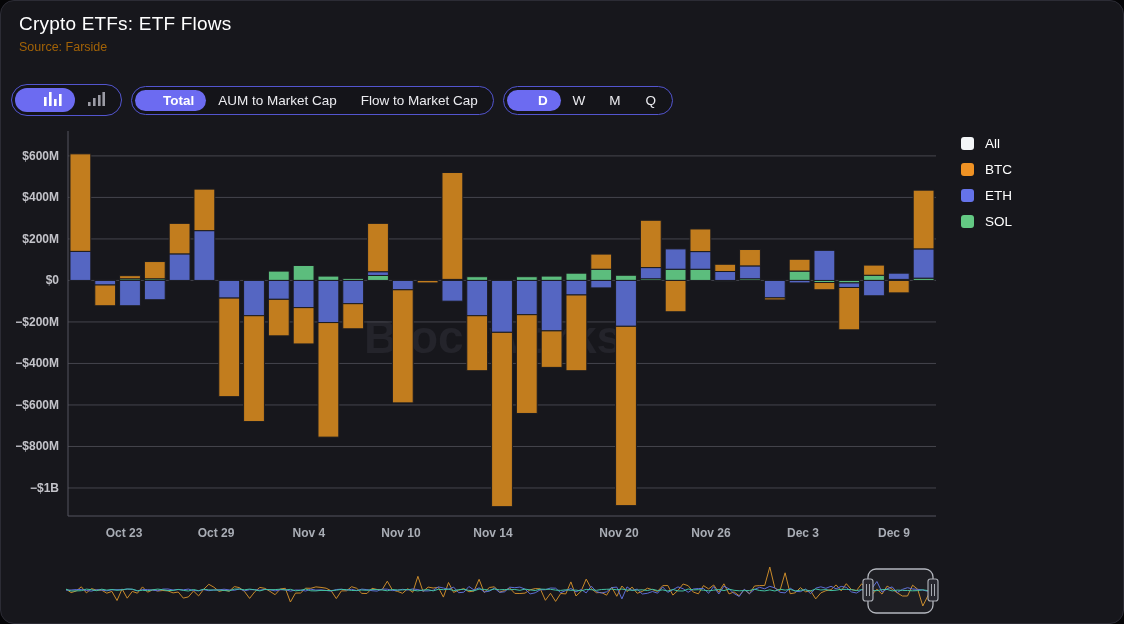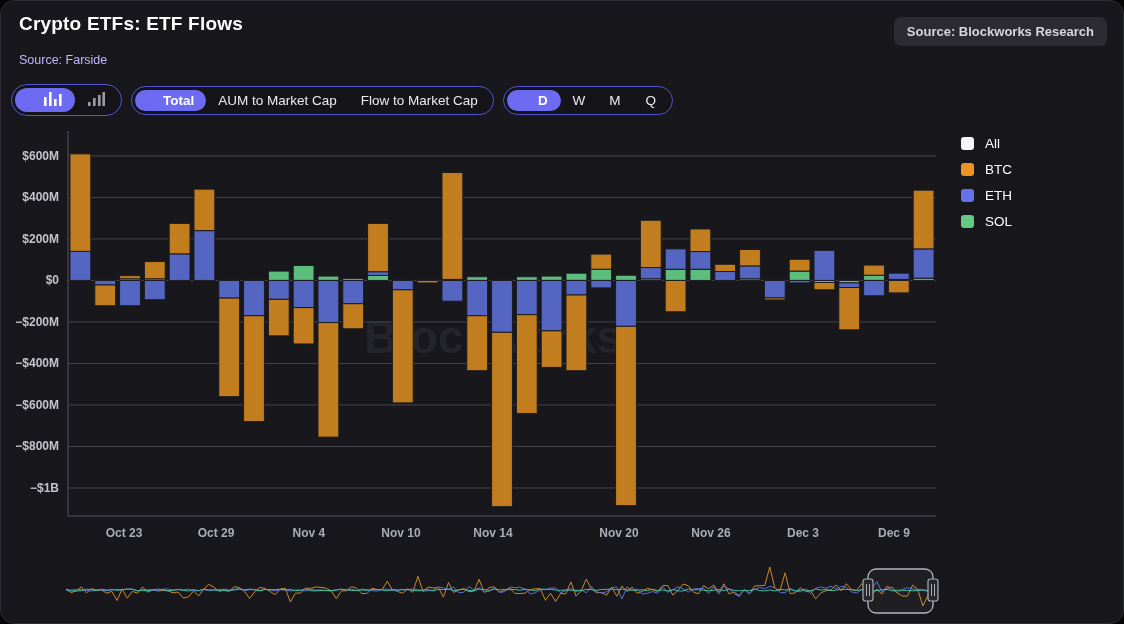--- a/index.html
+++ b/index.html
@@ -1,21 +1,21 @@
 <!DOCTYPE html>
 <html><head>
 <meta charset="utf-8">
 <style>
   html,body{margin:0;padding:0;background:#050507;}
   body{width:1124px;height:624px;font-family:"Liberation Sans",sans-serif;-webkit-font-smoothing:antialiased;}
   .card{position:absolute;left:0;top:0;width:1122px;height:622px;background:#17171c;
         border:1px solid #2c2c35;border-radius:14px;overflow:hidden;}
   .hdr{position:absolute;left:18px;top:12px;}
-  .title{font-size:19px;font-weight:bold;color:#ffffff;letter-spacing:.2px;}
-  .subtitle{font-size:12.5px;color:#c4b5fd;margin-top:18px;}
+  .title{font-size:19px;font-weight:normal;color:#ffffff;letter-spacing:.2px;}
+  .subtitle{font-size:12.5px;color:#a16207;margin-top:5px;}
   .badge{position:absolute;right:16px;top:16px;background:#2b2b31;border-radius:7px;
          padding:7px 13px;font-size:13px;font-weight:bold;color:#d7d7db;}
   .toolbar{position:absolute;left:10px;top:83px;display:flex;gap:9px;align-items:center;}
   .pill{display:flex;align-items:center;border:1px solid #5355cf;border-radius:999px;
         padding:3px;background:#141419;}
   .opt{display:flex;align-items:center;justify-content:center;border-radius:999px;
        padding:3px 12px;color:#ececf0;font-size:13.5px;cursor:pointer;white-space:nowrap;}
   .opt.sel{background:#6c6bf1;color:#ffffff;font-weight:bold;padding-left:28px;}
   .icon-opt{padding:3px 13px;}
   .range-opt{padding:3px 10px;min-width:16px;}
@@ -28,21 +28,20 @@
 </head>
 <body>
 
 <div class="card">
 
   <div class="hdr">
     <div class="title">Crypto ETFs: ETF Flows</div>
     <div class="subtitle">Source: Farside</div>
   </div>
 
-  <div class="badge">Source: Blockworks Research</div>
 
   <div class="toolbar">
     <div class="pill">
       <div class="opt icon-opt sel" id="ct-opt-0">
         <span>
           <svg width="19" height="15" viewBox="0 0 19 15">
             <rect x="1" y="6" width="2.6" height="9" fill="currentColor"></rect>
             <rect x="6" y="1" width="2.6" height="14" fill="currentColor"></rect>
             <rect x="11" y="8" width="2.6" height="7" fill="currentColor"></rect>
             <rect x="16" y="3" width="2.6" height="12" fill="currentColor"></rect>

